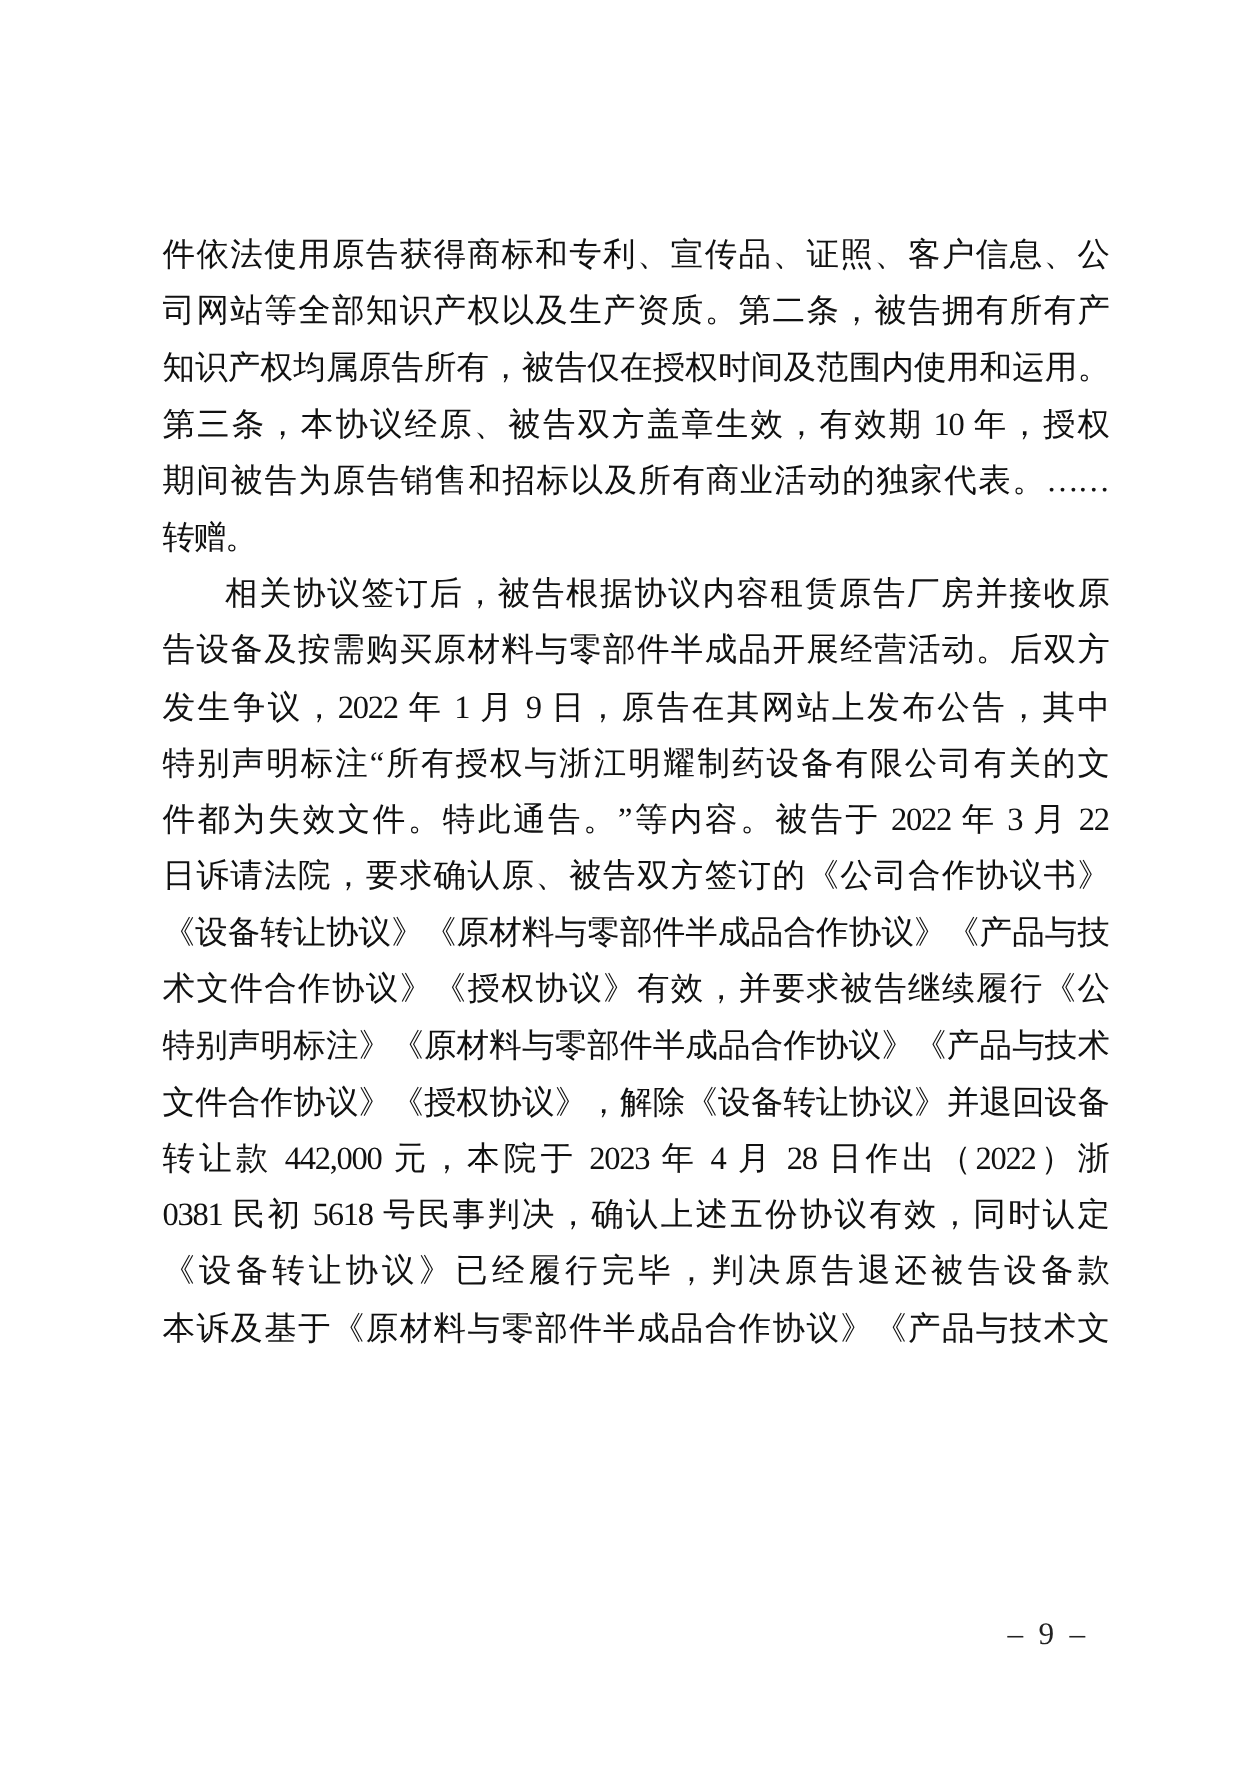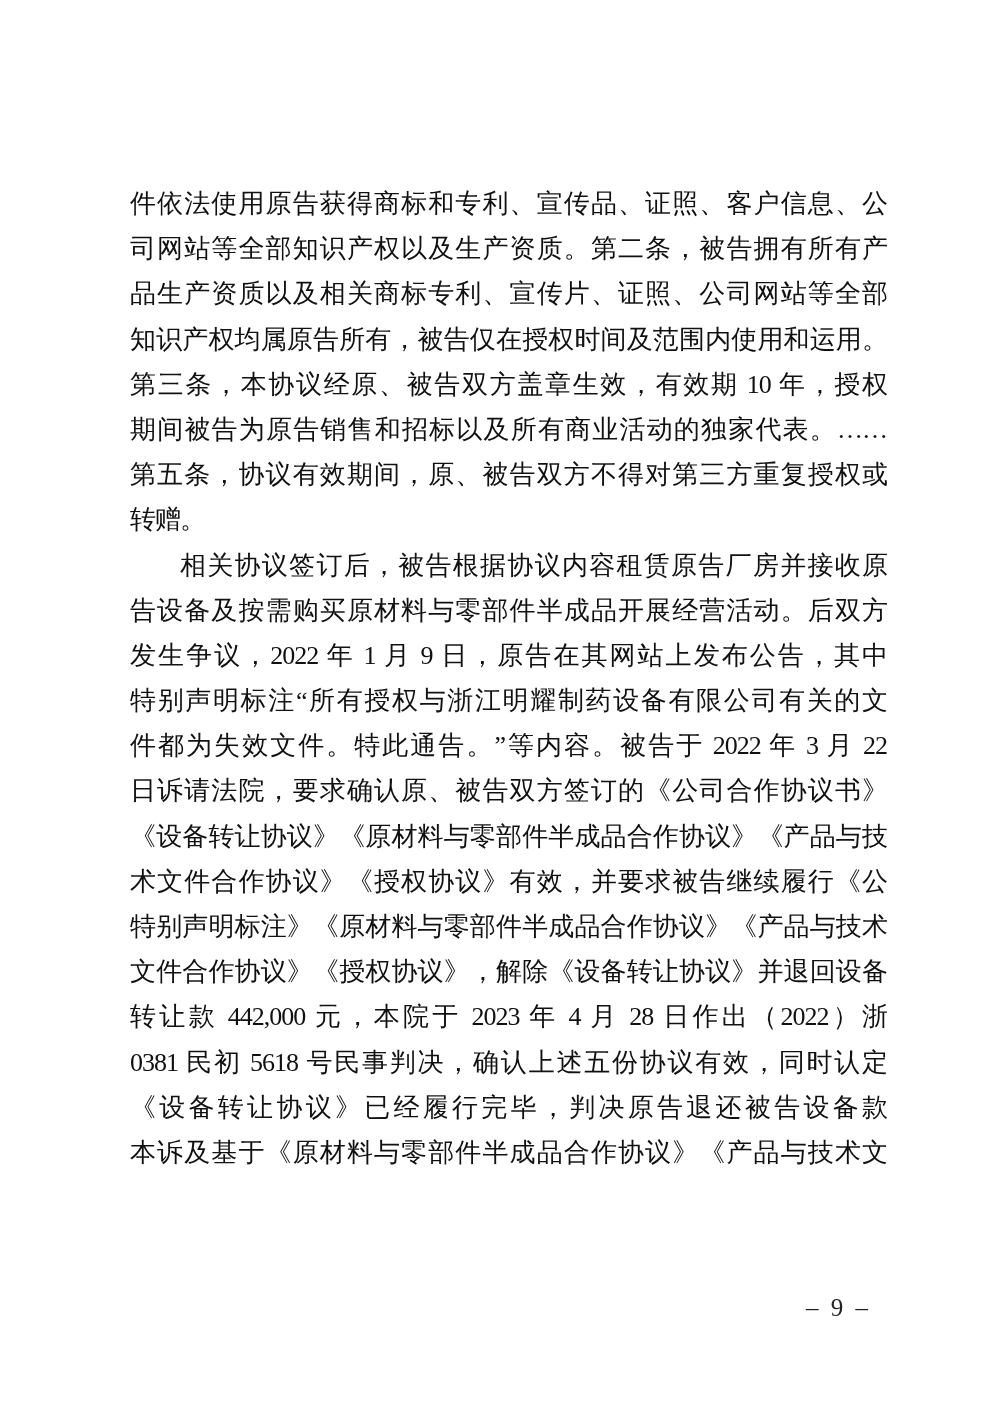--- a/index.html
+++ b/index.html
@@ -53,25 +53,23 @@
   }
 </style>
 </head>
 <body>
 
 <div class="page">
   <div class="text-block">
       <div class="para">
         <div class="line">件依法使用原告获得商标和专利、宣传品、证照、客户信息、公</div>
         <div class="line">司网站等全部知识产权以及生产资质。第二条，被告拥有所有产</div>
-        <div class="line">品生产资质以及相关商标专利、宣传片、证照、公司网站等全部</div>
         <div class="line">知识产权均属原告所有，被告仅在授权时间及范围内使用和运用。</div>
         <div class="line">第三条，本协议经原、被告双方盖章生效，有效期 10 年，授权</div>
         <div class="line">期间被告为原告销售和招标以及所有商业活动的独家代表。……</div>
-        <div class="line">第五条，协议有效期间，原、被告双方不得对第三方重复授权或</div>
         <div class="line align-left">转赠。</div>
       </div>
       <div class="para">
         <div class="line indent">相关协议签订后，被告根据协议内容租赁原告厂房并接收原</div>
         <div class="line">告设备及按需购买原材料与零部件半成品开展经营活动。后双方</div>
         <div class="line">发生争议，2022 年 1 月 9 日，原告在其网站上发布公告，其中</div>
         <div class="line">特别声明标注“所有授权与浙江明耀制药设备有限公司有关的文</div>
         <div class="line">件都为失效文件。特此通告。”等内容。被告于 2022 年 3 月 22</div>
         <div class="line">日诉请法院，要求确认原、被告双方签订的《公司合作协议书》</div>
         <div class="line">《设备转让协议》《原材料与零部件半成品合作协议》《产品与技</div>

